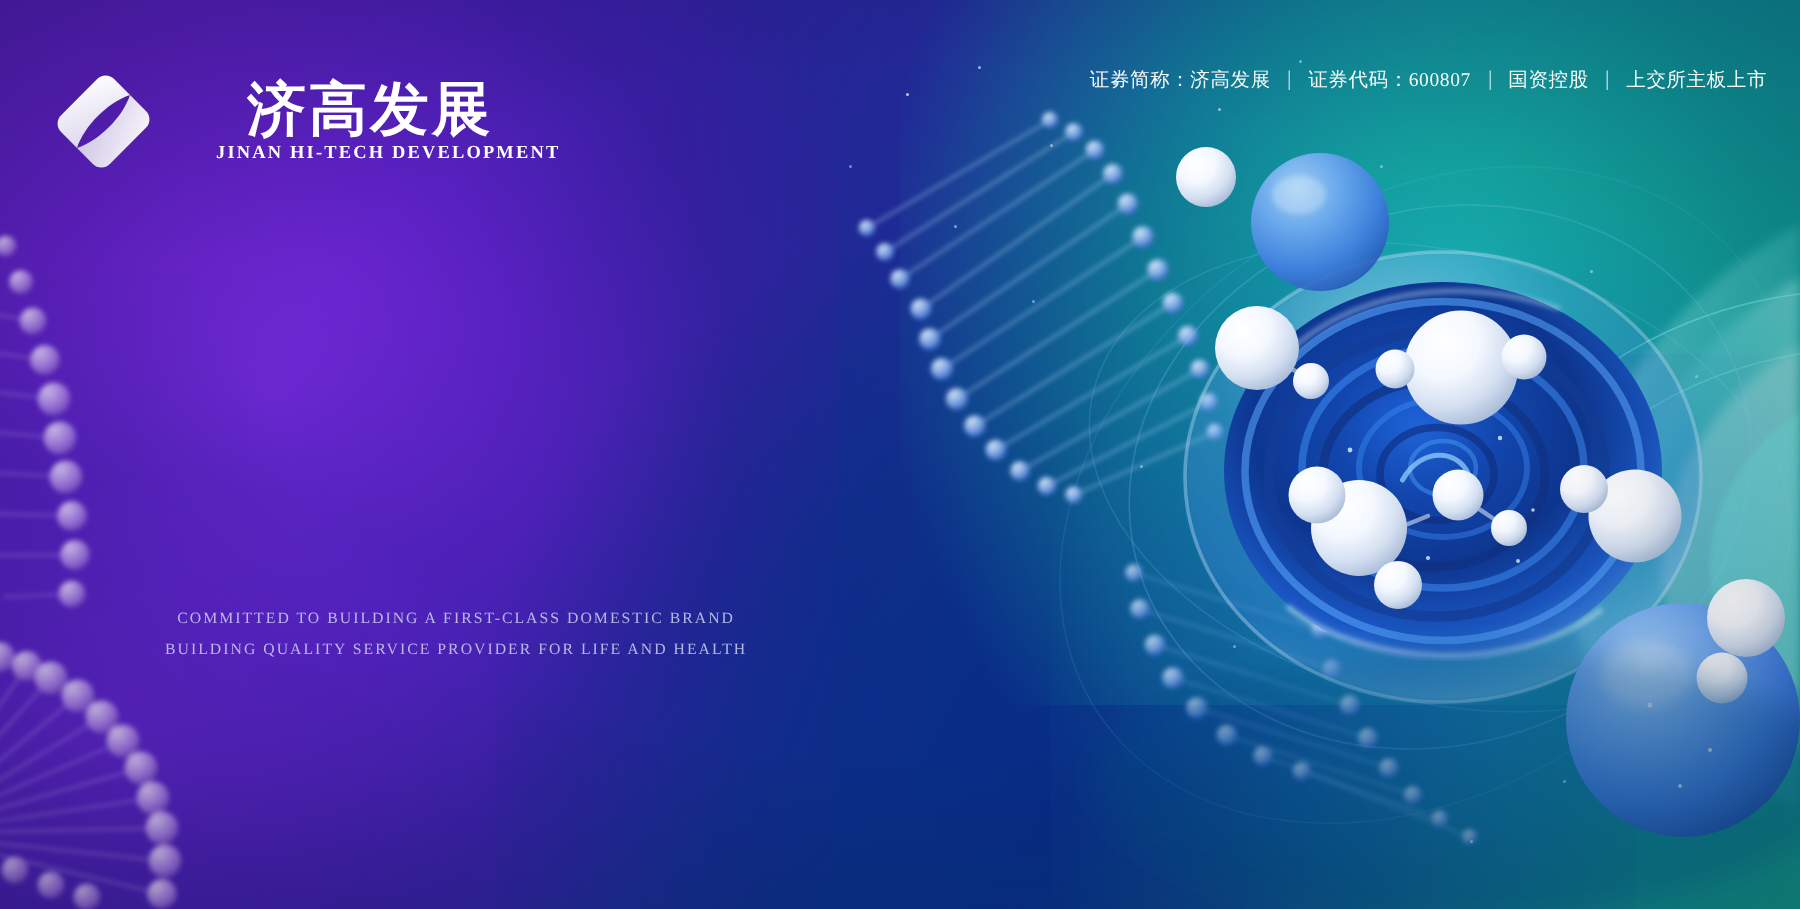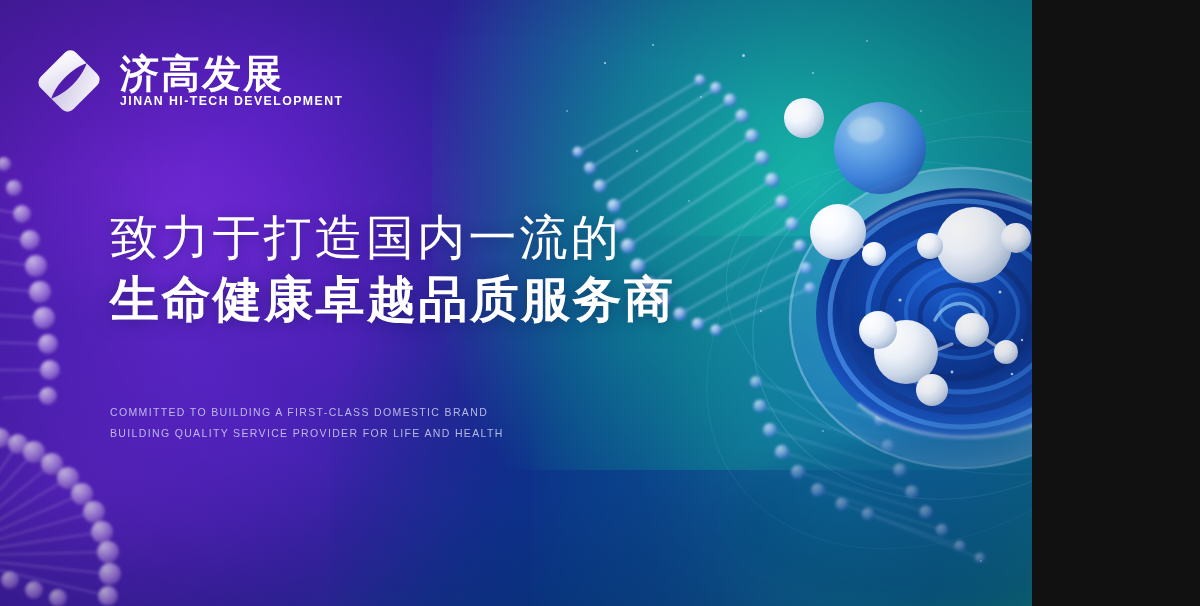--- a/index.html
+++ b/index.html
@@ -3,24 +3,25 @@
 <meta charset="utf-8">
 <title>Jinan Hi-Tech Development Banner</title>
 <style>
   html, body {
     margin: 0;
     padding: 0;
     background: #111;
   }
   #banner {
     position: relative;
-    width: 1032px;
+    width: 1200px;
     height: 606px;
     overflow: hidden;
-    font-family: Liberation Sans, sans-serif;
+    font-family: Liberation Serif, serif;
+    text-align: center;
     -webkit-font-smoothing: antialiased;
   }
 
   
   .bg-base {
     position: absolute; inset: 0;
     background:
       linear-gradient(118deg,
         #5321b8 0%,
         #4a1fae 9%,
@@ -127,20 +128,21 @@
     letter-spacing: 2px;
     white-space: nowrap;
   }
   .logo-en {
     font-size: 12.3px;
     line-height: 1.0;
     font-weight: 700;
     color: #ffffff;
     letter-spacing: 1.45px;
     white-space: nowrap;
+    margin-left: 24px;
   }
 
   
   .stock-bar {
     position: absolute;
     right: 22px; top: 44px;
     display: flex;
     align-items: center;
     font-size: 13px;
     color: #ffffff;
@@ -559,24 +561,29 @@
 
         <path d="M60,20 a8,8 0 0 0 -8,-8 h-15 c7,14 7,36 0,50 h15 a8,8 0 0 0 8,-8 z" fill="url(#gLogoB)"></path>
       </g>
     </svg>
     <div class="logo-text">
       <div class="logo-cn">济高发展</div>
       <div class="logo-en">JINAN HI-TECH DEVELOPMENT</div>
     </div>
   </div>
 
-
-  <div class="headline">
-    <div class="hl-line1">致力于打造国内一流的</div>
-    <div class="hl-line2">生命健康卓越品质服务商</div>
+  <div class="stock-bar">
+    <span class="stock-item">证券简称：济高发展</span>
+    <span class="stock-sep"></span>
+    <span class="stock-item">证券代码：600807</span>
+    <span class="stock-sep"></span>
+    <span class="stock-item">国资控股</span>
+    <span class="stock-sep"></span>
+    <span class="stock-item">上交所主板上市</span>
   </div>
+
 
   <div class="subtitle">
     <div class="sub-line">COMMITTED TO BUILDING A FIRST-CLASS DOMESTIC BRAND</div>
     <div class="sub-line">BUILDING QUALITY SERVICE PROVIDER FOR LIFE AND HEALTH</div>
   </div>
 
 </div>
 
 </body></html>

